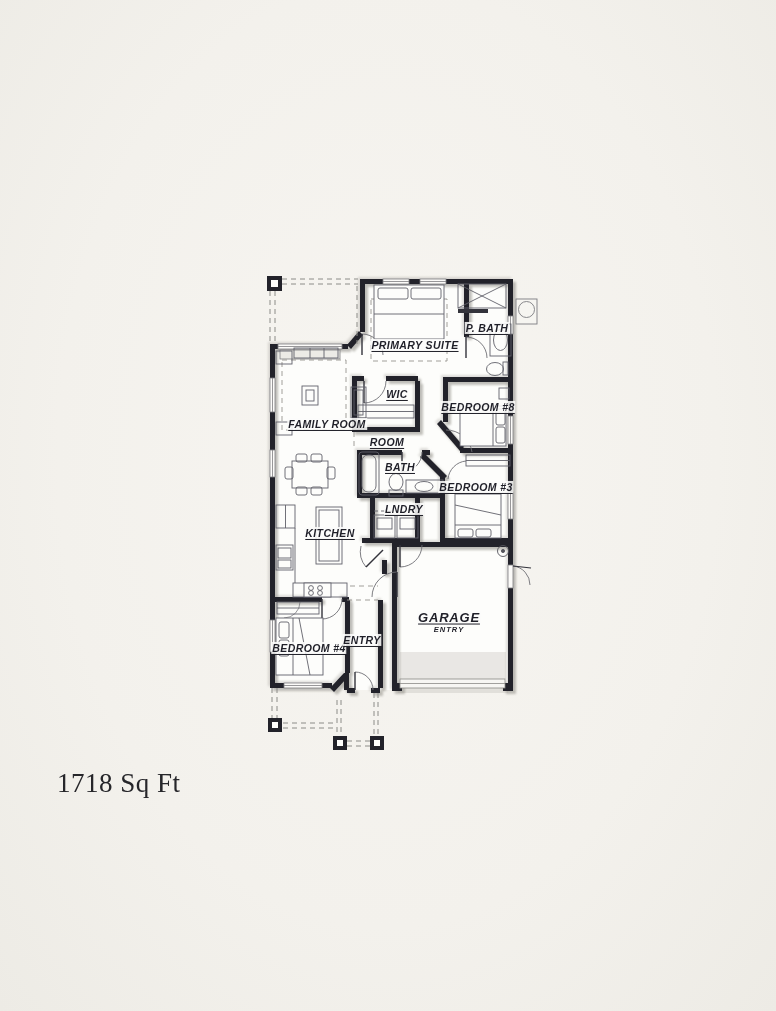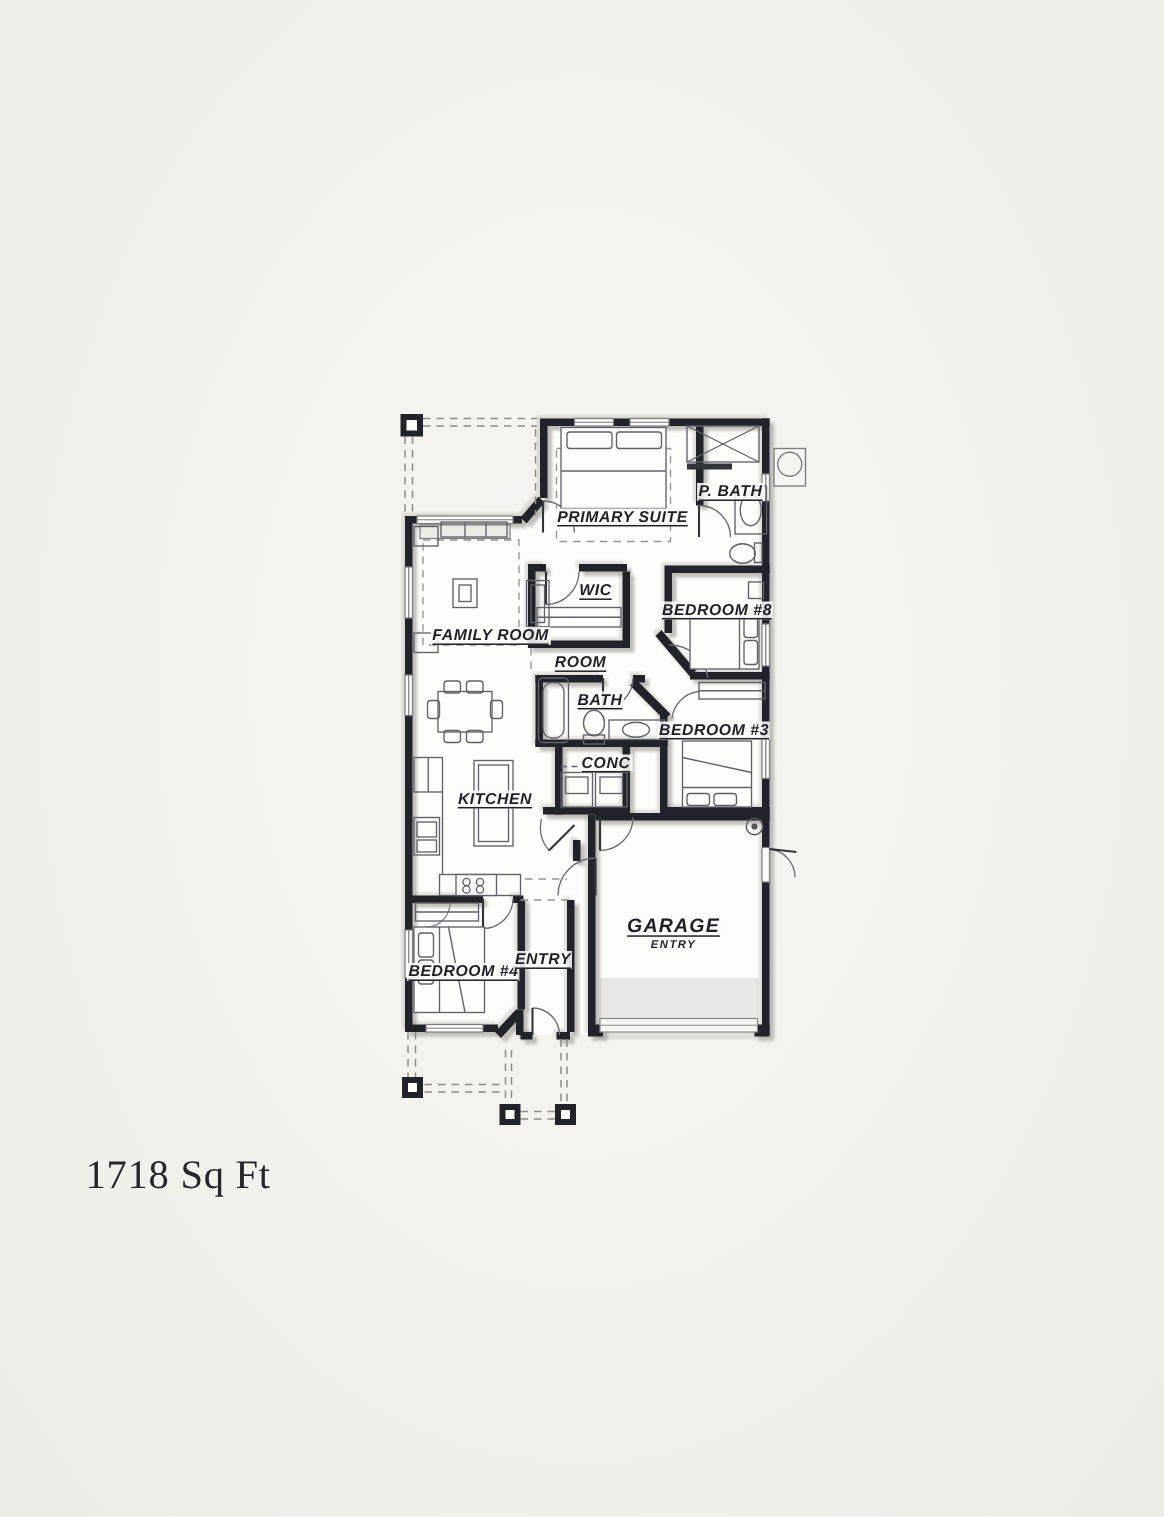--- a/index.html
+++ b/index.html
@@ -308,20 +308,20 @@
 
   <div class="lbl" style="left:415px;top:345px">PRIMARY SUITE</div>
   <div class="lbl" style="left:487px;top:328px">P. BATH</div>
   <div class="lbl" style="left:397px;top:394px">WIC</div>
   <div class="lbl" style="left:478px;top:407px">BEDROOM #8</div>
   <div class="lbl" style="left:327px;top:424px">FAMILY ROOM</div>
   <div class="lbl" style="left:387px;top:442px">ROOM</div>
   <div class="lbl" style="left:400px;top:467px">BATH</div>
   <div class="lbl" style="left:476px;top:487px">BEDROOM #3</div>
   <div class="lbl" style="left:330px;top:533px">KITCHEN</div>
-  <div class="lbl" style="left:404px;top:509px">CONC</div>
+  <div class="lbl" style="left:404px;top:509px">LNDRY</div>
   <div class="lbl" style="left:309px;top:648px">BEDROOM #4</div>
   <div class="lbl" style="left:362px;top:640px">ENTRY</div>
   <div class="lbl big" style="left:449px;top:618px">GARAGE</div>
   <div class="lbl small" style="left:449px;top:630px">ENTRY</div>
 
   <div class="caption">1718 Sq Ft</div>
 </div>
 
 </body></html>

